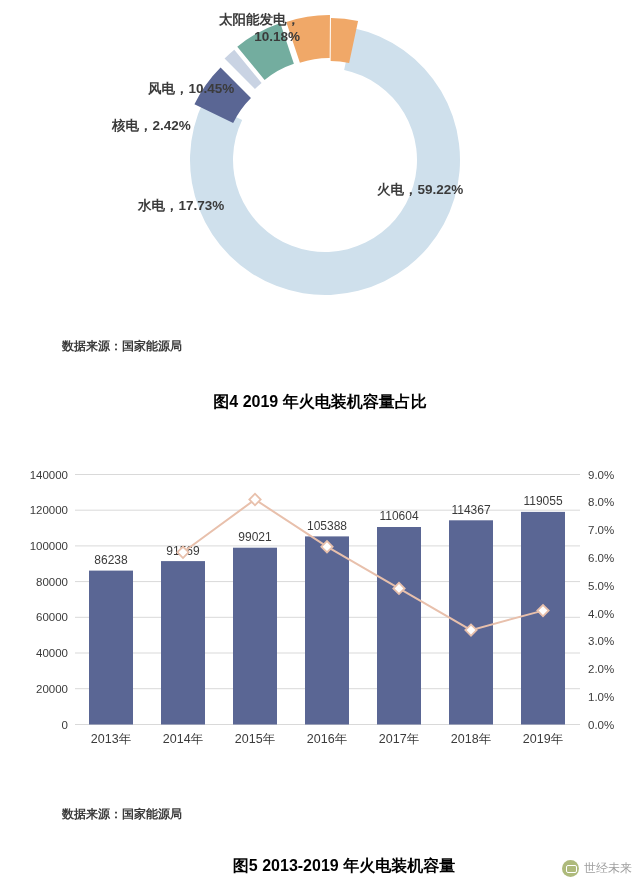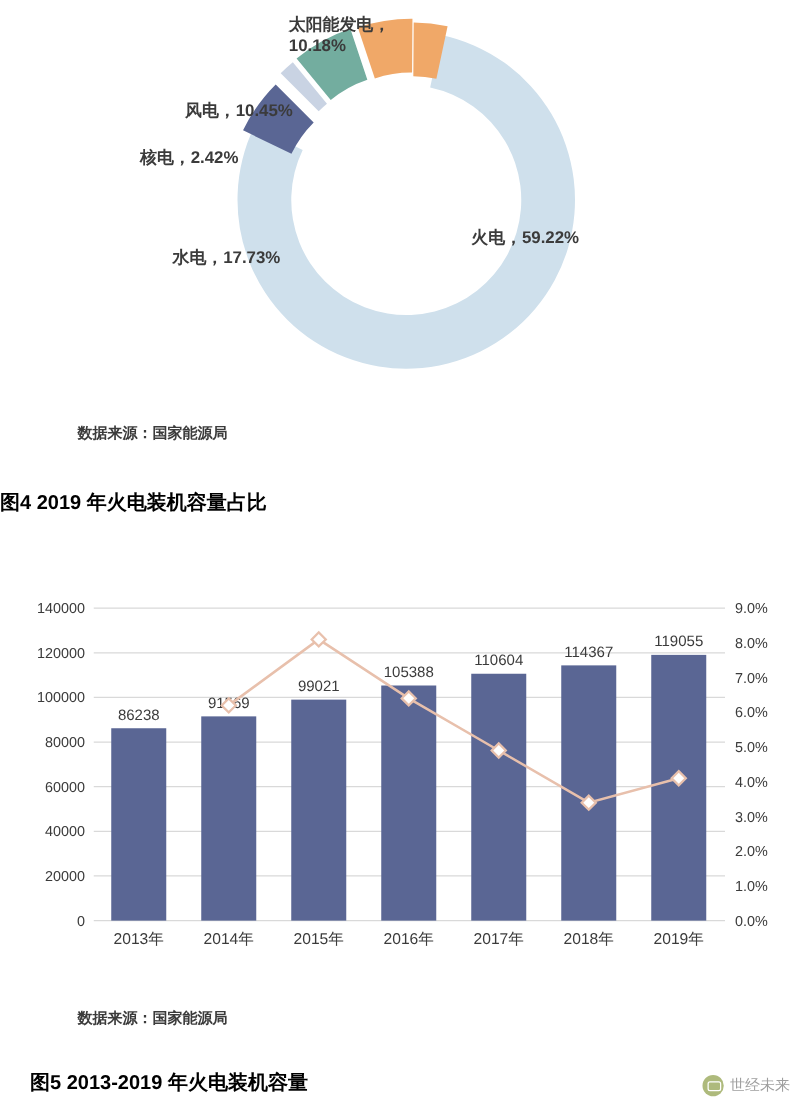--- a/index.html
+++ b/index.html
@@ -31,22 +31,21 @@
     position: absolute;
     font-size: 13.5px;
     font-weight: bold;
     color: #3b3b3b;
     white-space: nowrap;
     line-height: 1.25;
   }
   #label-solar {
     left: 219px;
     top: 12px;
-    text-align: left;
-    margin-left: 12px;
+    text-align: right;
   }
   #label-wind {
     left: 148px;
     top: 81px;
   }
   #label-nuclear {
     left: 112px;
     top: 118px;
   }
   #label-hydro {
@@ -62,34 +61,35 @@
   
   .source-note {
     position: absolute;
     font-size: 12px;
     font-weight: bold;
     color: #3b3b3b;
   }
   .figure-caption {
     position: absolute;
     width: 640px;
+    text-align: center;
     font-size: 16px;
     font-weight: bold;
     color: #000000;
   }
   #source-1 { left: 62px; top: 338px; }
   #caption-1 { top: 392px; }
   #source-2 { left: 62px; top: 806px; }
   #caption-2 { top: 856px; margin-left: 24px; }
 
   
   #combo-block {
     position: absolute;
     left: 0;
-    top: 464px;
+    top: 452px;
     width: 544px;
     height: 330px;
   }
   #combo-svg {
     position: absolute;
     left: 0;
     top: 0;
   }
 
   

